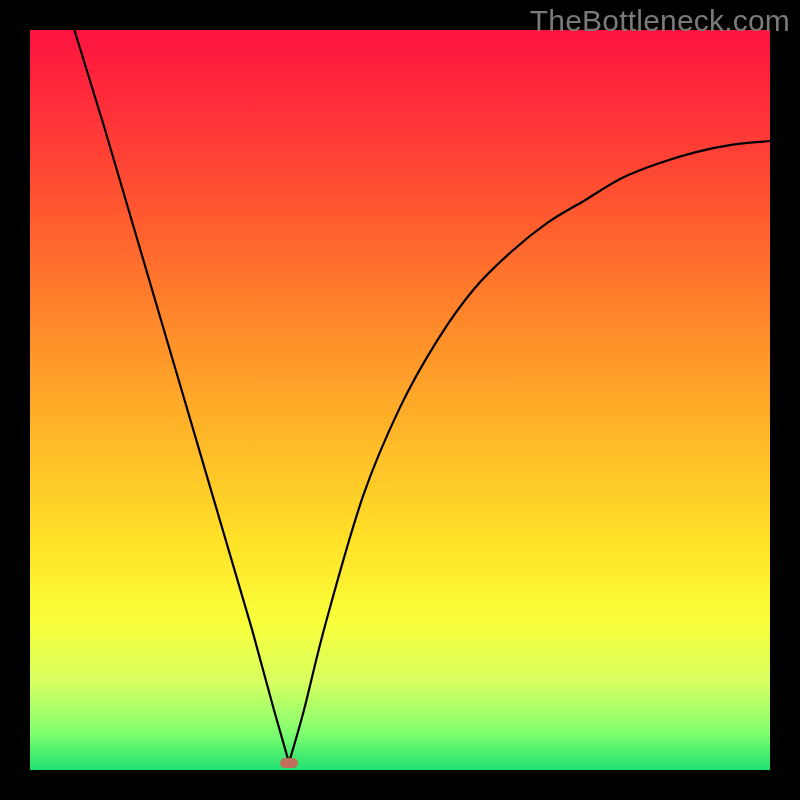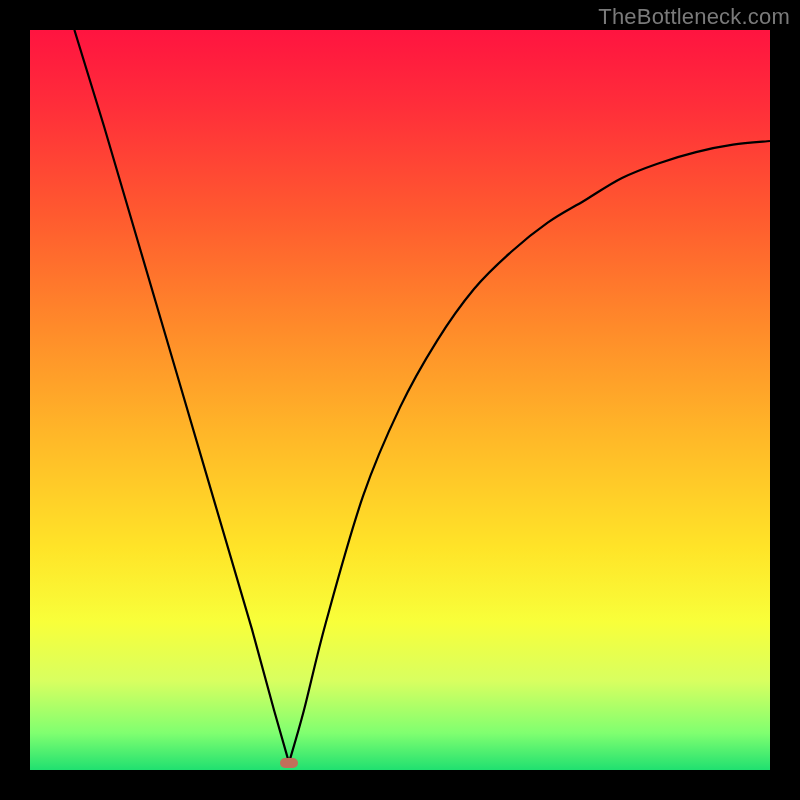--- a/index.html
+++ b/index.html
@@ -41,21 +41,21 @@
     height: 10px;
     border-radius: 5px;
     background: #c0705a;
     transform: translate(-50%, -50%);
   }
   .watermark {
     position: absolute;
     top: 4px;
     right: 10px;
     font-family: Arial, Helvetica, sans-serif;
-    font-size: 22px;
+    font-size: 30px;
     color: #7a7a7a;
     letter-spacing: 0.2px;
   }
 </style>
 </head>
 <body>
 
 <div class="frame">
 
   <div class="plot-area">

